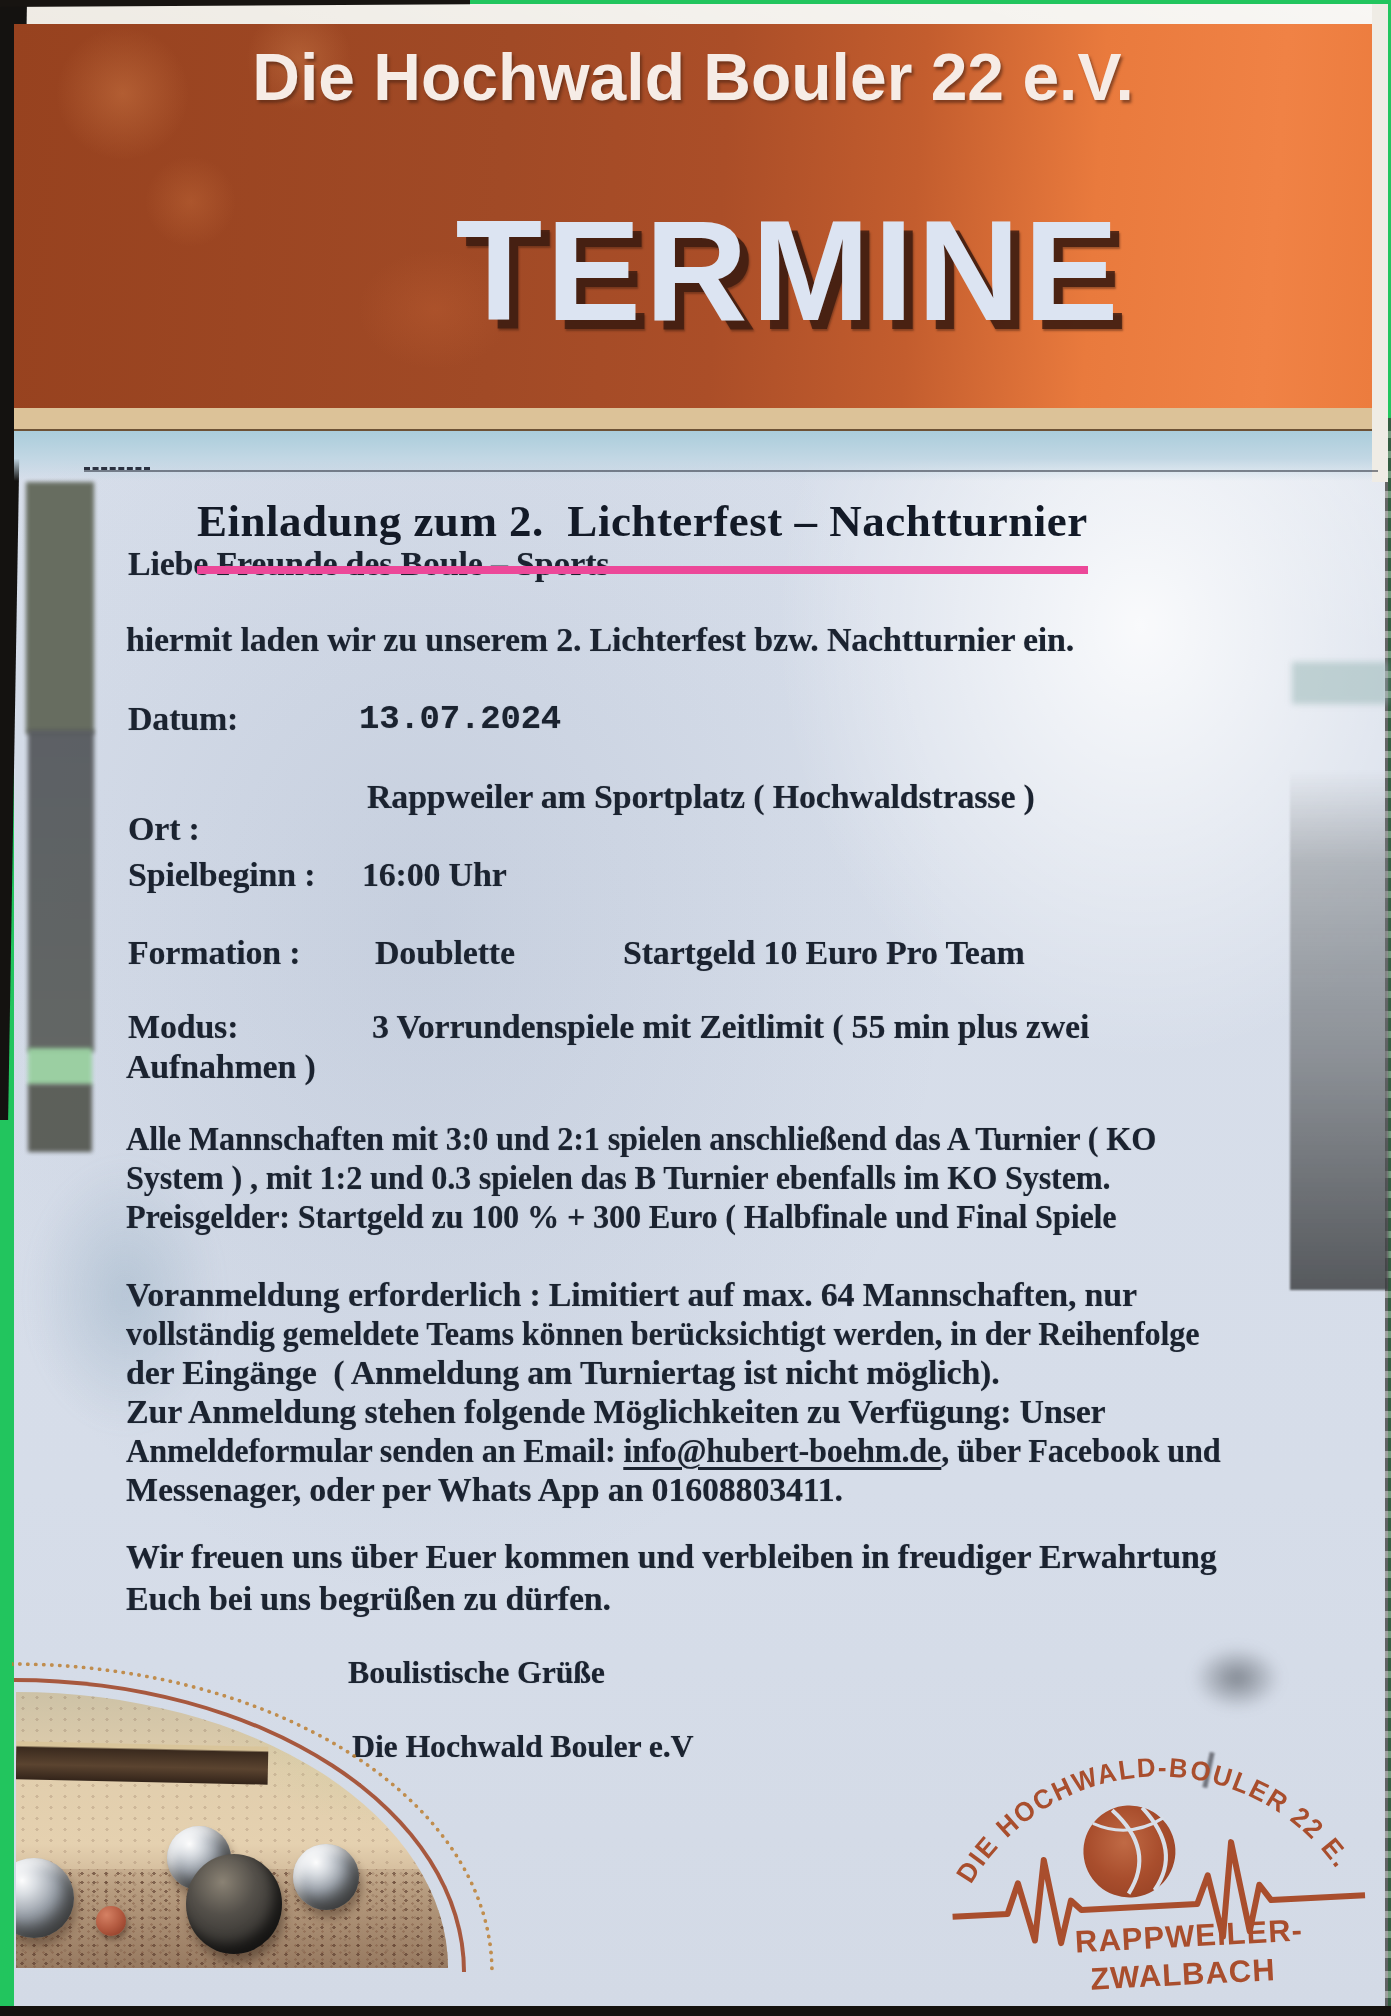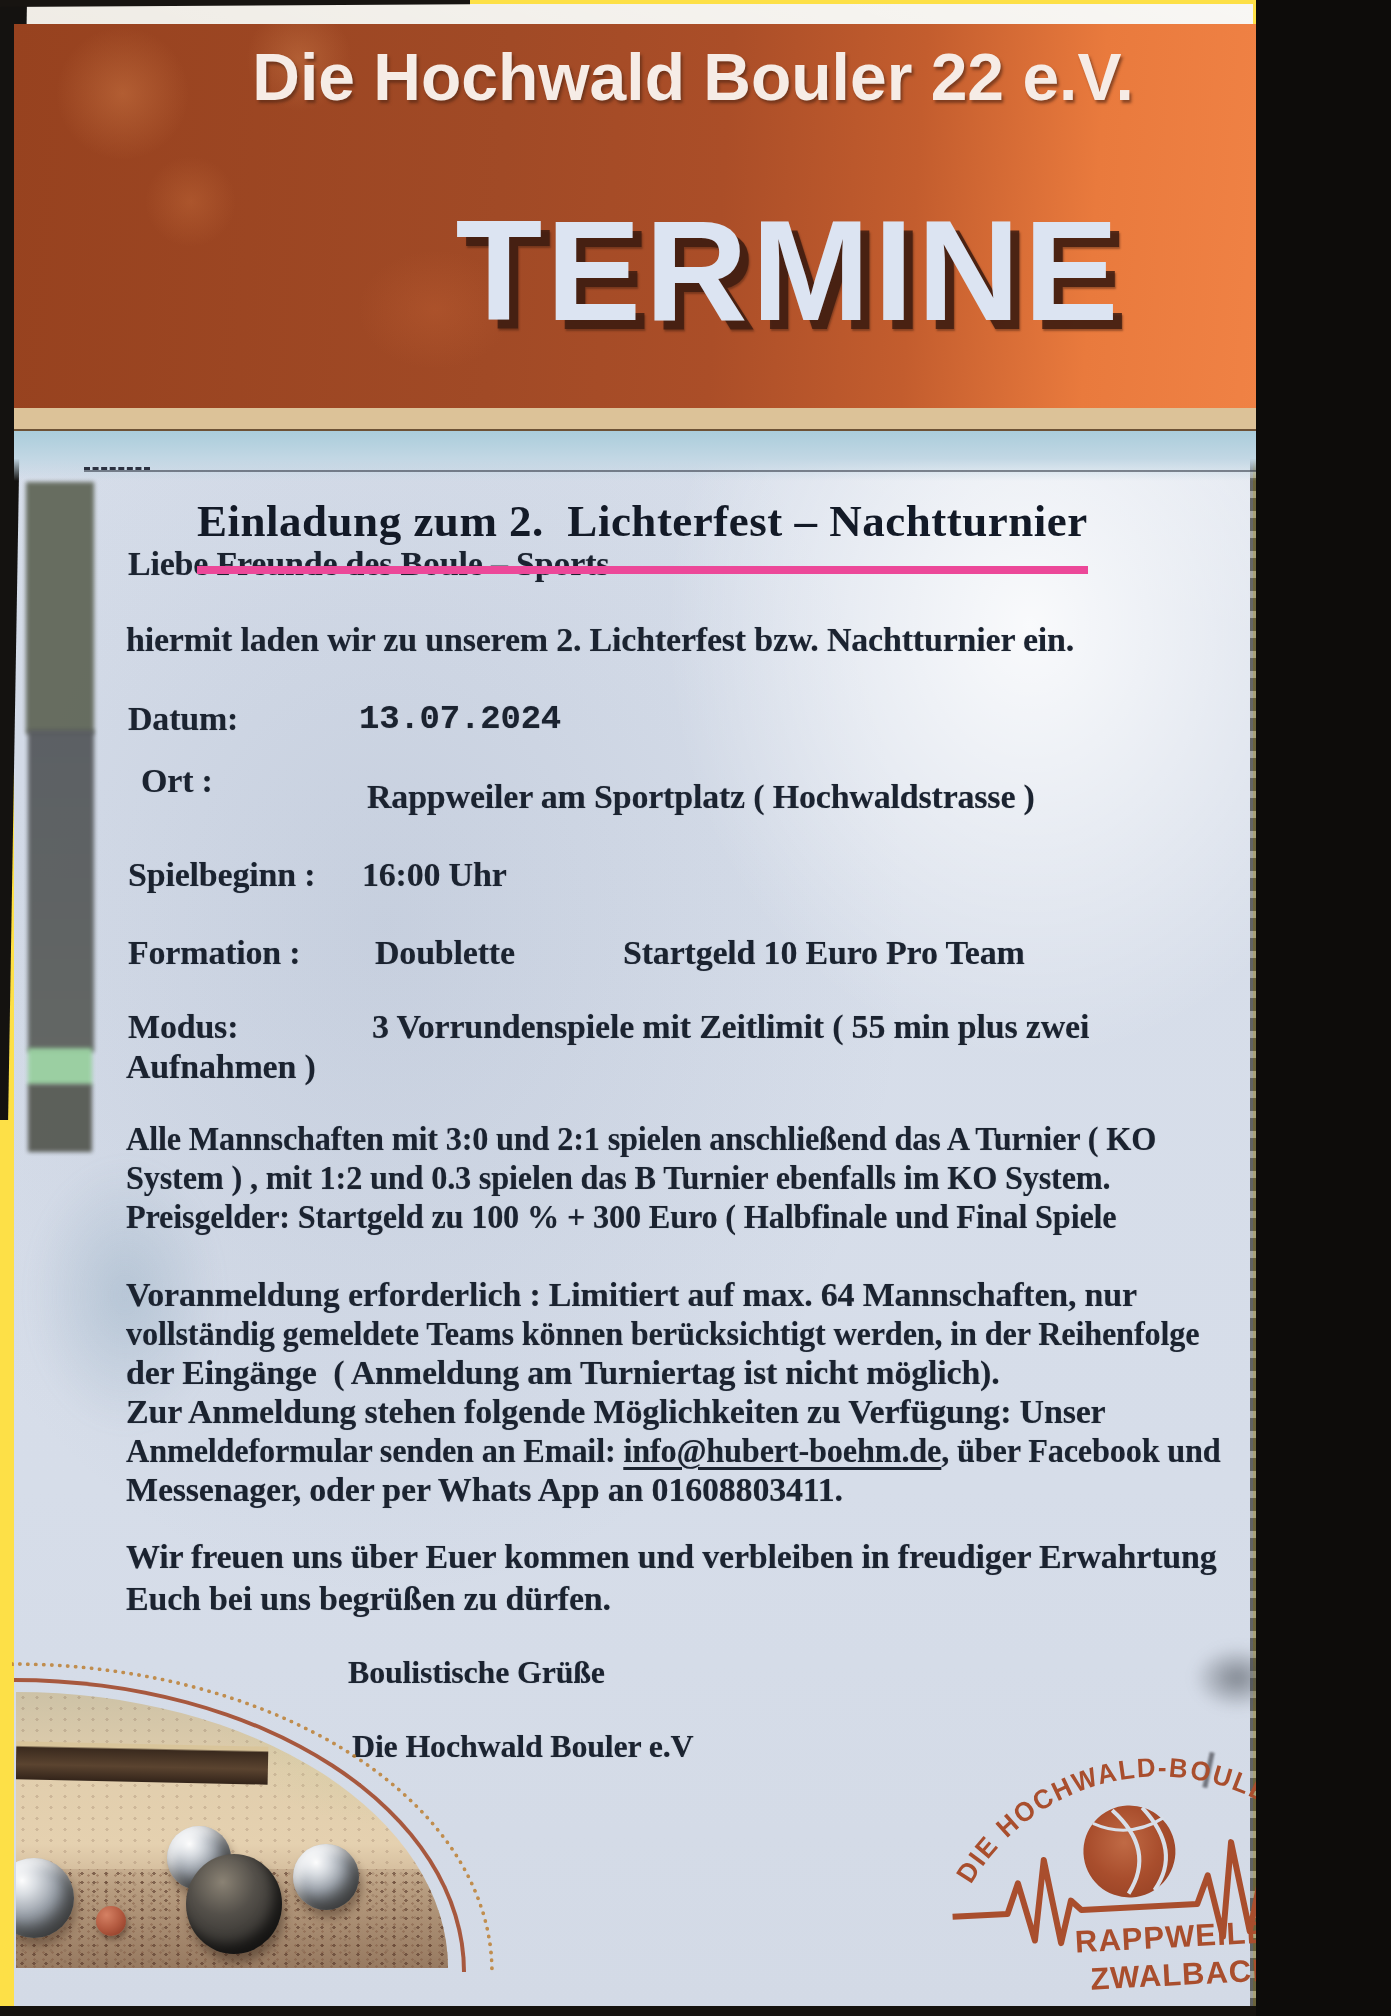--- a/index.html
+++ b/index.html
@@ -1,17 +1,17 @@
 <!DOCTYPE html>
 <html><head>
 <meta charset="utf-8">
 <style>
   html,body{margin:0;padding:0;background:#0d0c0a;}
-  #stage{position:relative;width:1256px;height:2016px;overflow:hidden;
-         background:#fde047;font-family:"Liberation Serif",serif;}
+  #stage{position:relative;width:1391px;height:2016px;overflow:hidden;
+         background:#22c55e;font-family:"Liberation Serif",serif;}
   .abs{position:absolute;}
   
   #paper{position:absolute;left:14px;top:4px;right:3px;bottom:8px;
     background:
       radial-gradient(520px 620px at 82% 31%, rgba(255,255,255,.85), rgba(255,255,255,0) 70%),
       linear-gradient(200deg, rgba(255,255,255,.65), rgba(255,255,255,0) 26%),
       radial-gradient(700px 900px at 30% 46%, rgba(98,118,152,.14), rgba(98,118,152,0) 75%),
       linear-gradient(180deg,#ece8e0 0 24px,#d8dfeb 26px,#d6dde9 74%,#d3dae6 100%);}
   
   .black-wedge{left:0;top:0;width:27px;height:1120px;background:#141210;
@@ -130,21 +130,21 @@
   <div class="doc-title">
     <span>Einladung zum 2.  Lichterfest – Nachtturnier</span>
   </div>
 
   <div class="bodyline" style="left:128px;top:544px;">Liebe Freunde des Boule – Sports</div>
   <div class="bodyline" style="left:126px;top:620px;text-align:right;">hiermit laden wir zu unserem 2. Lichterfest bzw. Nachtturnier ein.</div>
 
   <div class="bodyline" style="left:128px;top:699px;">Datum:</div>
   <div class="bodyline" style="left:359px;top:699px;font-family:Liberation Mono, monospace;">13.07.2024</div>
 
-  <div class="bodyline" style="left:128px;top:761px;margin-left:13px;">Ort :</div>
+  <div class="bodyline" style="left:128px;top:809px;">Ort :</div>
   <div class="bodyline" style="left:367px;top:777px;text-align:center;">Rappweiler am Sportplatz ( Hochwaldstrasse )</div>
 
   <div class="bodyline" style="left:128px;top:855px;">Spielbeginn :</div>
   <div class="bodyline" style="left:362px;top:855px;">16:00 Uhr</div>
 
   <div class="bodyline" style="left:128px;top:933px;">Formation :</div>
   <div class="bodyline" style="left:375px;top:933px;">Doublette</div>
   <div class="bodyline" style="left:623px;top:933px;">Startgeld 10 Euro Pro Team</div>
 
   <div class="bodyline" style="left:128px;top:1007px;">Modus:</div>

